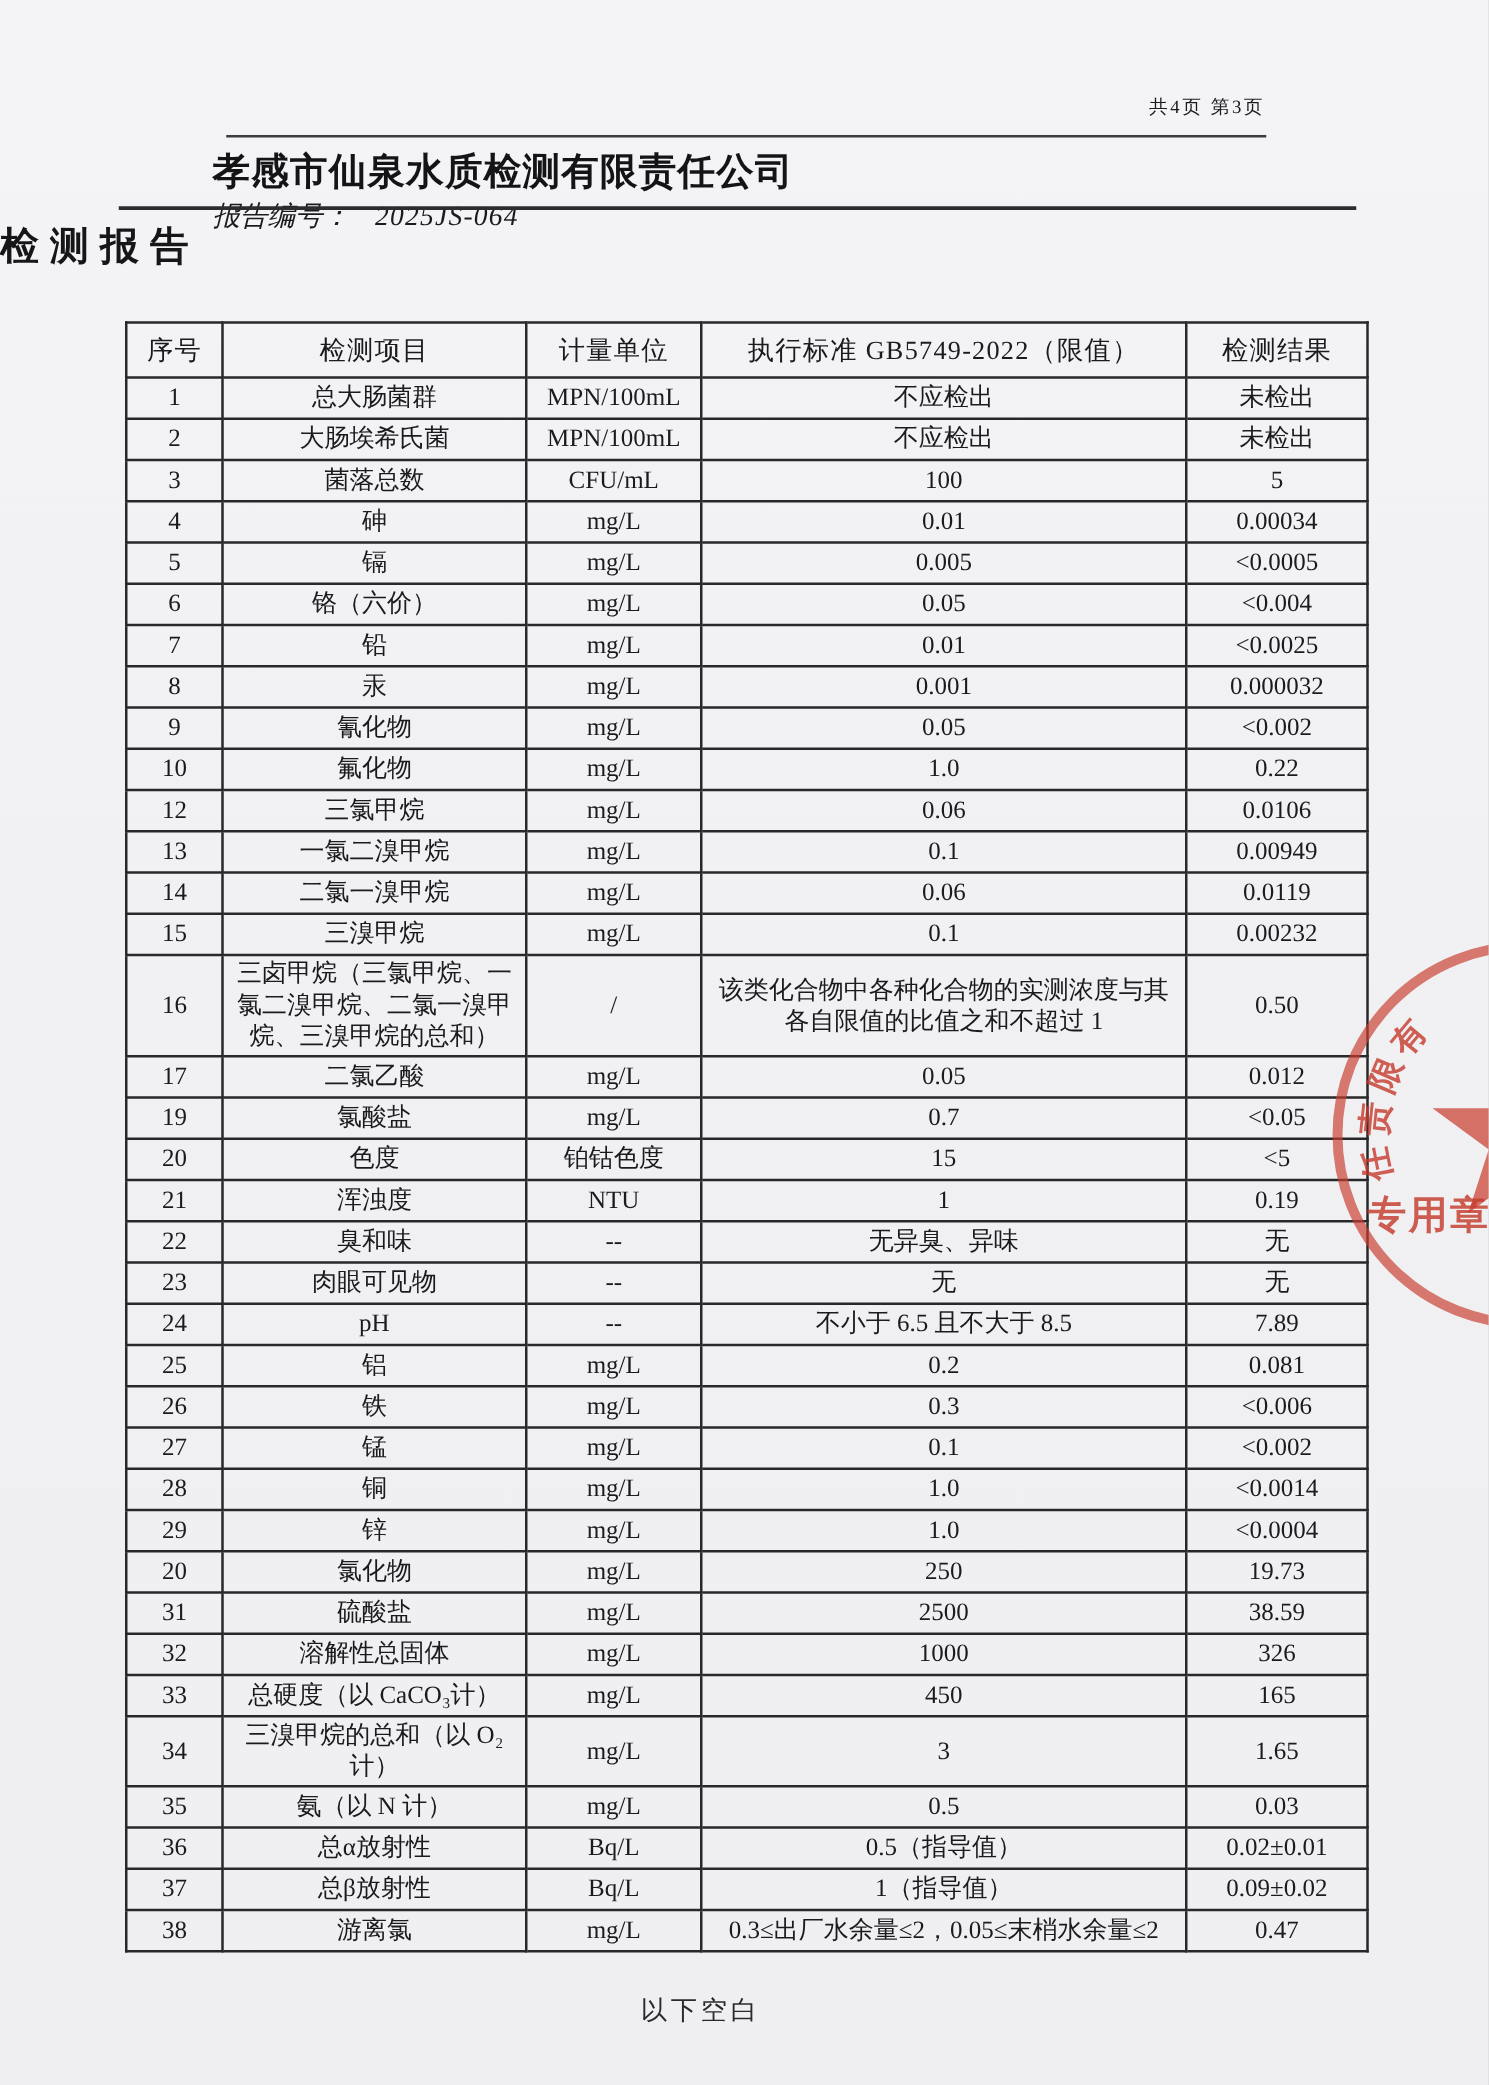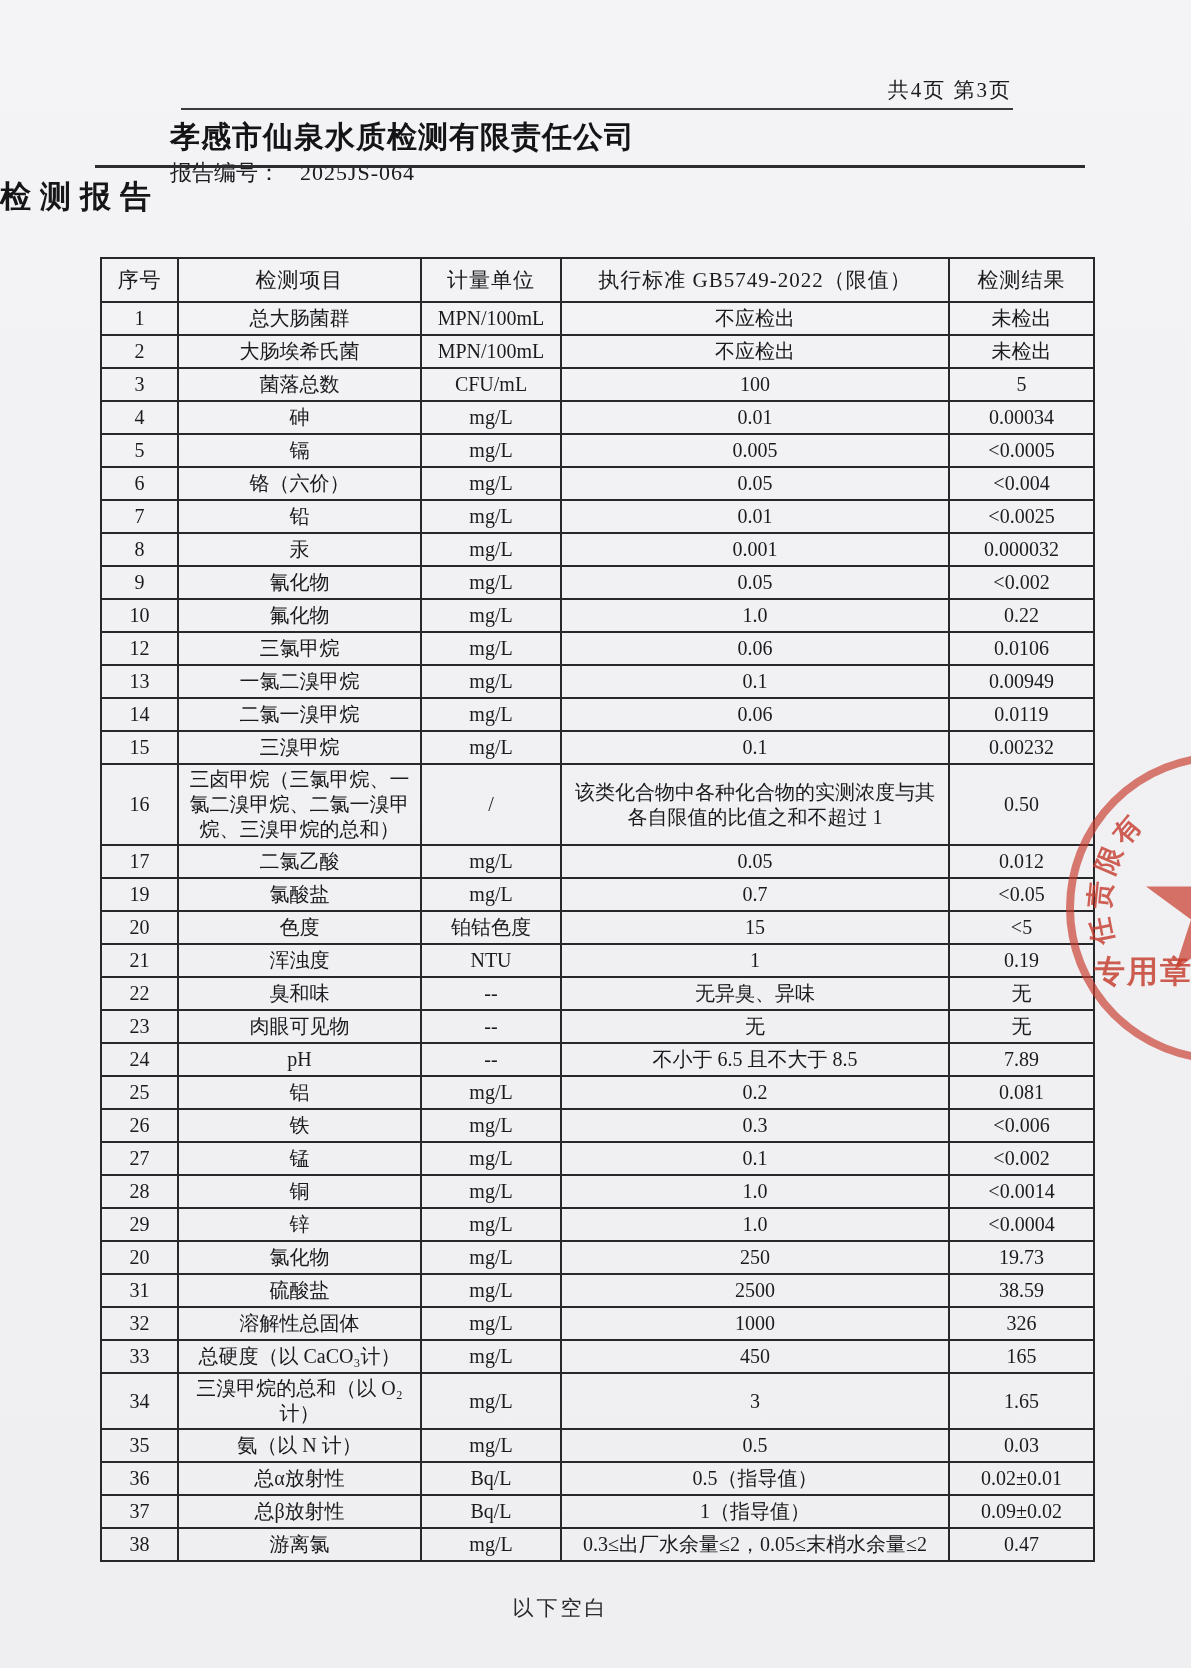--- a/index.html
+++ b/index.html
@@ -11,33 +11,33 @@
     background:#f2f2f4;
     background-image:linear-gradient(180deg,#f4f4f6 0%,#f1f1f3 40%,#efeff1 100%);
     overflow:hidden;
     font-family:"Liberation Serif", serif;
     color:#1b1b1d;
   }
 
   
   .page-indicator {
     position:absolute; top:76px; left:700px; width:312px;
-    text-align:right; font-size:21px; letter-spacing:2px;
+    text-align:right; font-size:15px; letter-spacing:2px;
   }
   .rule-1 { position:absolute; left:181px; top:108px; width:832px; height:2px; background:#3b3b3d; }
   .company-row {
     position:absolute; left:170px; top:117px; width:895px;
     display:flex; justify-content:space-between; align-items:baseline;flex-direction:column;
   }
   .company-name {
     font-family:"Liberation Sans", sans-serif;
     font-weight:bold; font-size:30px; letter-spacing:1px;
     color:#141416;
   }
-  .report-no { font-size:22px; white-space:nowrap; }
+  .report-no { font-size:22px; white-space:nowrap;font-style:italic; }
   .report-no .value { margin-left:20px; letter-spacing:1px; }
   .rule-2 { position:absolute; left:95px; top:165px; width:990px; height:3px; background:#2d2d2f; }
   .doc-title {
     position:absolute; top:176px; left:0; width:100%;
     text-align:left; font-size:31px; font-weight:bold;
     letter-spacing:9px; color:#161618;
   }
 
   
   table.report {

